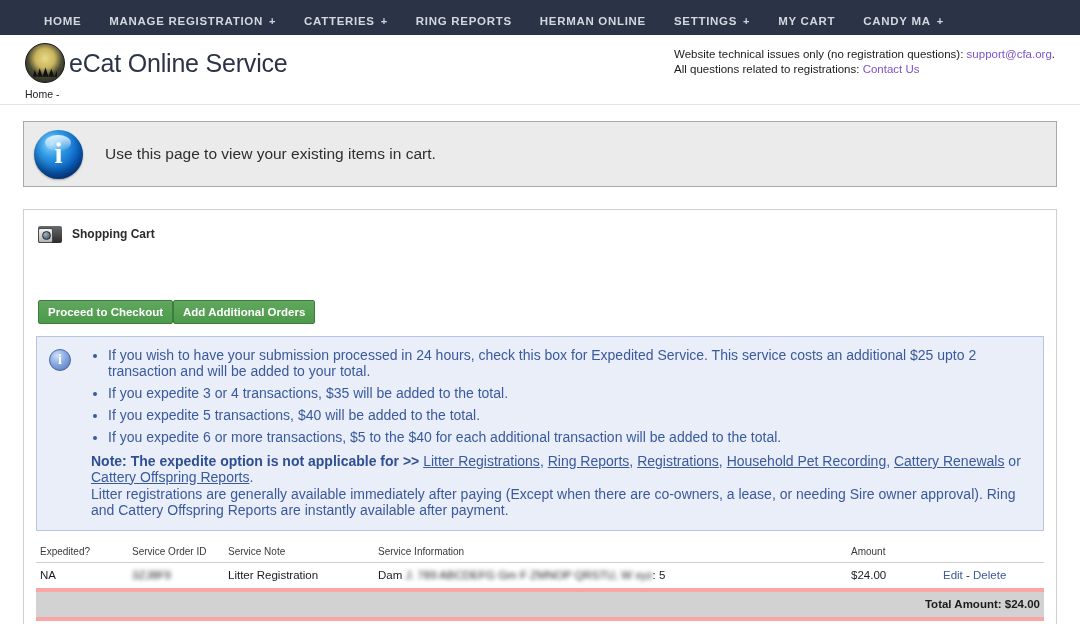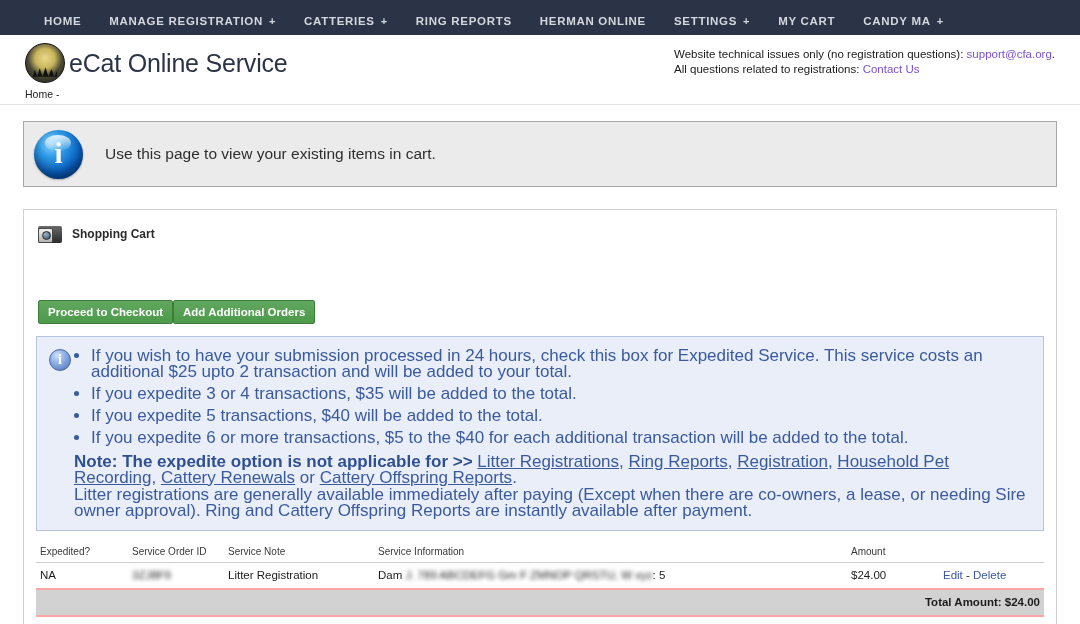--- a/index.html
+++ b/index.html
@@ -210,24 +210,24 @@
     position: absolute; inset: 0;
     display: flex; align-items: center; justify-content: center;
     color: #ffffff;
     font-family: "Liberation Serif", serif;
     font-weight: bold;
     font-size: 14px;
     line-height: 1;
     padding-bottom: 1px;
   }
   .note-body {
-    margin-left: 3px;
+    margin-left: 20px;
     flex: 1 1 auto;
     color: #3a5a9e;
-    font-size: 17px;
+    font-size: 14px;
     line-height: 15.5px;
   }
   .note-body ul { margin: 0; padding-left: 17px; }
   .note-body li { margin-bottom: 6.5px; }
   .note-body li:last-child { margin-bottom: 0; }
   .note-final { margin-top: 9px; }
   .note-final .strongline { font-weight: bold; color: #2f4f93; }
   .note-final a { color: #3a5a9e; text-decoration: underline; }
   .note-tail { margin-top: 2px; display: block; }
 
@@ -242,21 +242,21 @@
     text-align: left;
     font-weight: normal;
     color: #3a3a3a;
     padding: 4px 4px 5px 4px;
     border-bottom: 1px solid #cfcfcf;
     font-size: 10px;
   }
   table.cart-table tbody td {
     padding: 6px 4px 7px 4px;
     color: #1c1c1c;
-    border-bottom: 2px solid #fca5a5;
+    border-bottom: 4px solid #fca5a5;
     vertical-align: middle;
   }
   .col-exp { width: 92px; }
   .col-soid { width: 96px; }
   .col-stype { width: 150px; }
   .col-sinfo { }
   .col-amt { width: 92px; }
   .col-act { width: 105px; }
   .redacted {
     display: inline-block;
@@ -381,21 +381,21 @@
       <span class="glyph">i</span>
     </div>
     <div class="note-body">
       <ul>
         <li>If you wish to have your submission processed in 24 hours, check this box for Expedited Service. This service costs an additional $25 upto 2 transaction and will be added to your total.</li>
         <li>If you expedite 3 or 4 transactions, $35 will be added to the total.</li>
         <li>If you expedite 5 transactions, $40 will be added to the total.</li>
         <li>If you expedite 6 or more transactions, $5 to the $40 for each additional transaction will be added to the total.</li>
       </ul>
       <div class="note-final">
-        <span class="strongline">Note: The expedite option is not applicable for &gt;&gt; </span><span id="note-links-slot"><a href="#">Litter Registrations</a>, <a href="#">Ring Reports</a>, <a href="#">Registration</a>, <a href="#">Household Pet Recording</a>, <a href="#">Cattery Renewals</a> or <a href="#">Cattery Offspring Reports</a>.</span>
+        <span class="strongline">Note: The expedite option is not applicable for &gt;&gt; </span><span id="note-links-slot"><a href="#">Litter Registrations</a>, <a href="#">Ring Reports</a>, <a href="#">Registrations</a>, <a href="#">Household Pet Recording</a>, <a href="#">Cattery Renewals</a> or <a href="#">Cattery Offspring Reports</a>.</span>
         <span class="note-tail">Litter registrations are generally available immediately after paying (Except when there are co-owners, a lease, or needing Sire owner approval). Ring and Cattery Offspring Reports are instantly available after payment.</span>
       </div>
     </div>
   </div>
 
   <table class="cart-table">
     <thead>
       <tr>
         <th class="col-exp">Expedited?</th>
         <th class="col-soid">Service Order ID</th>

